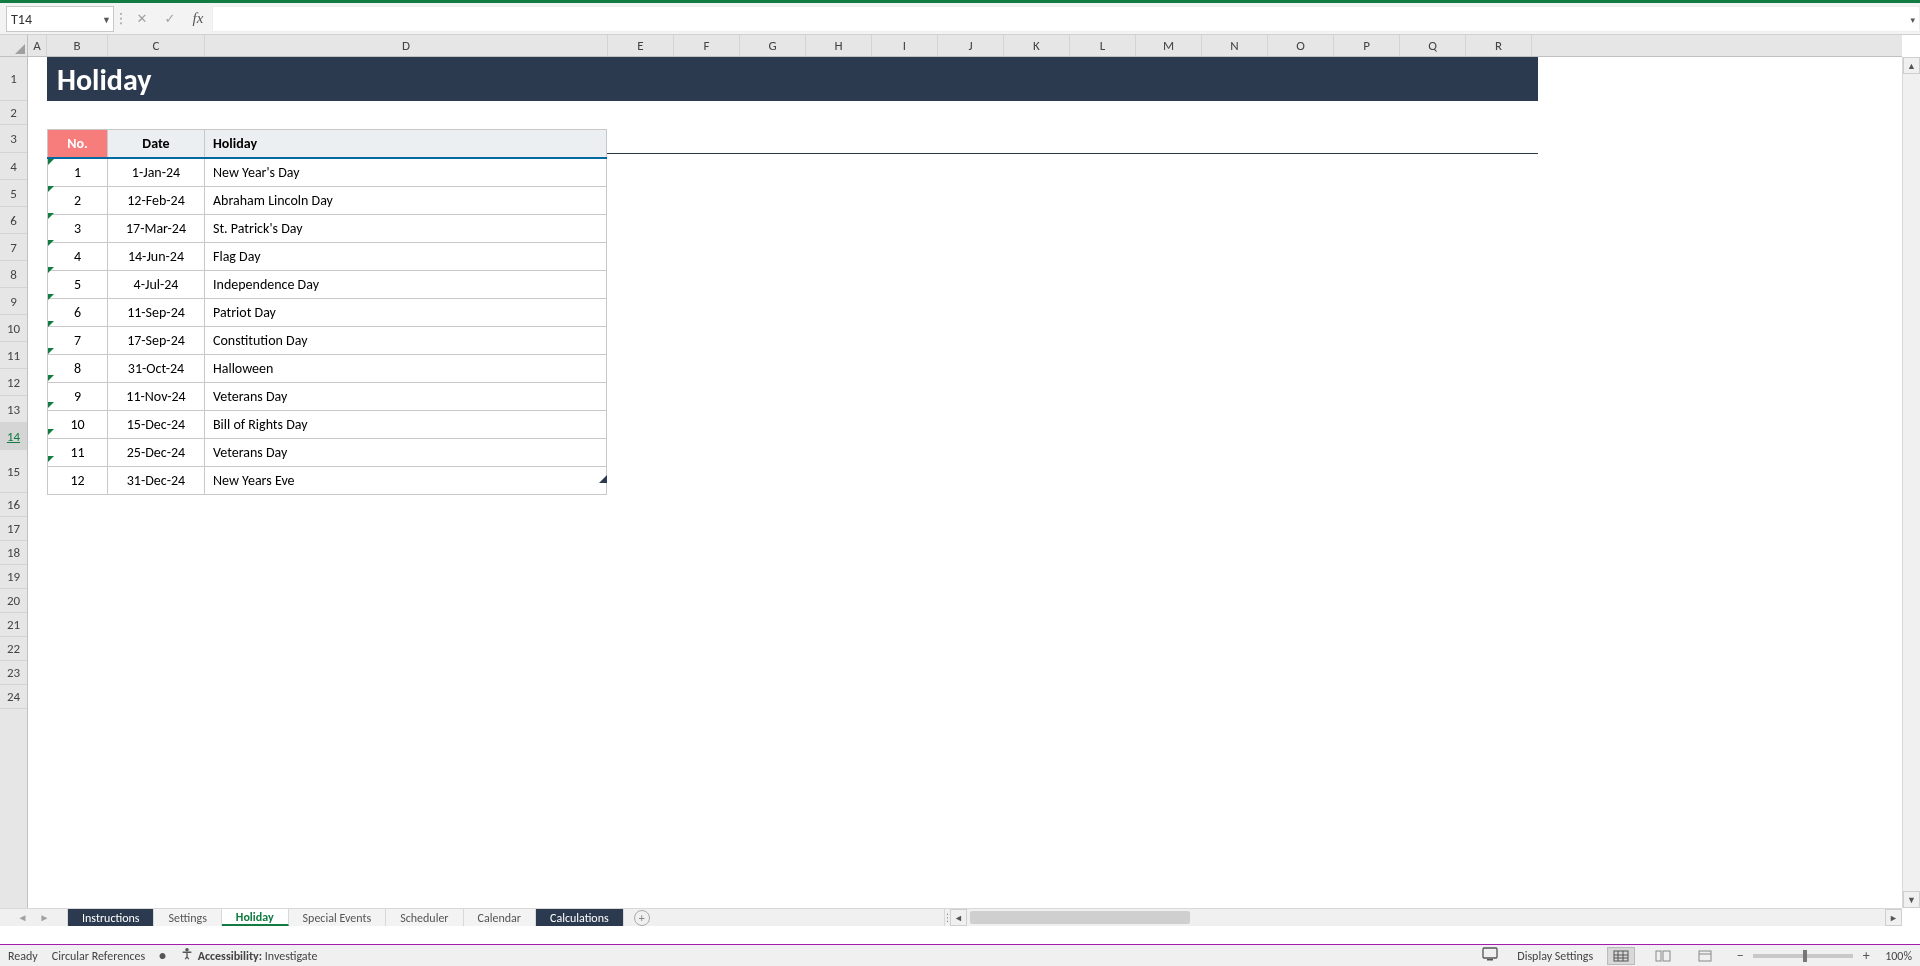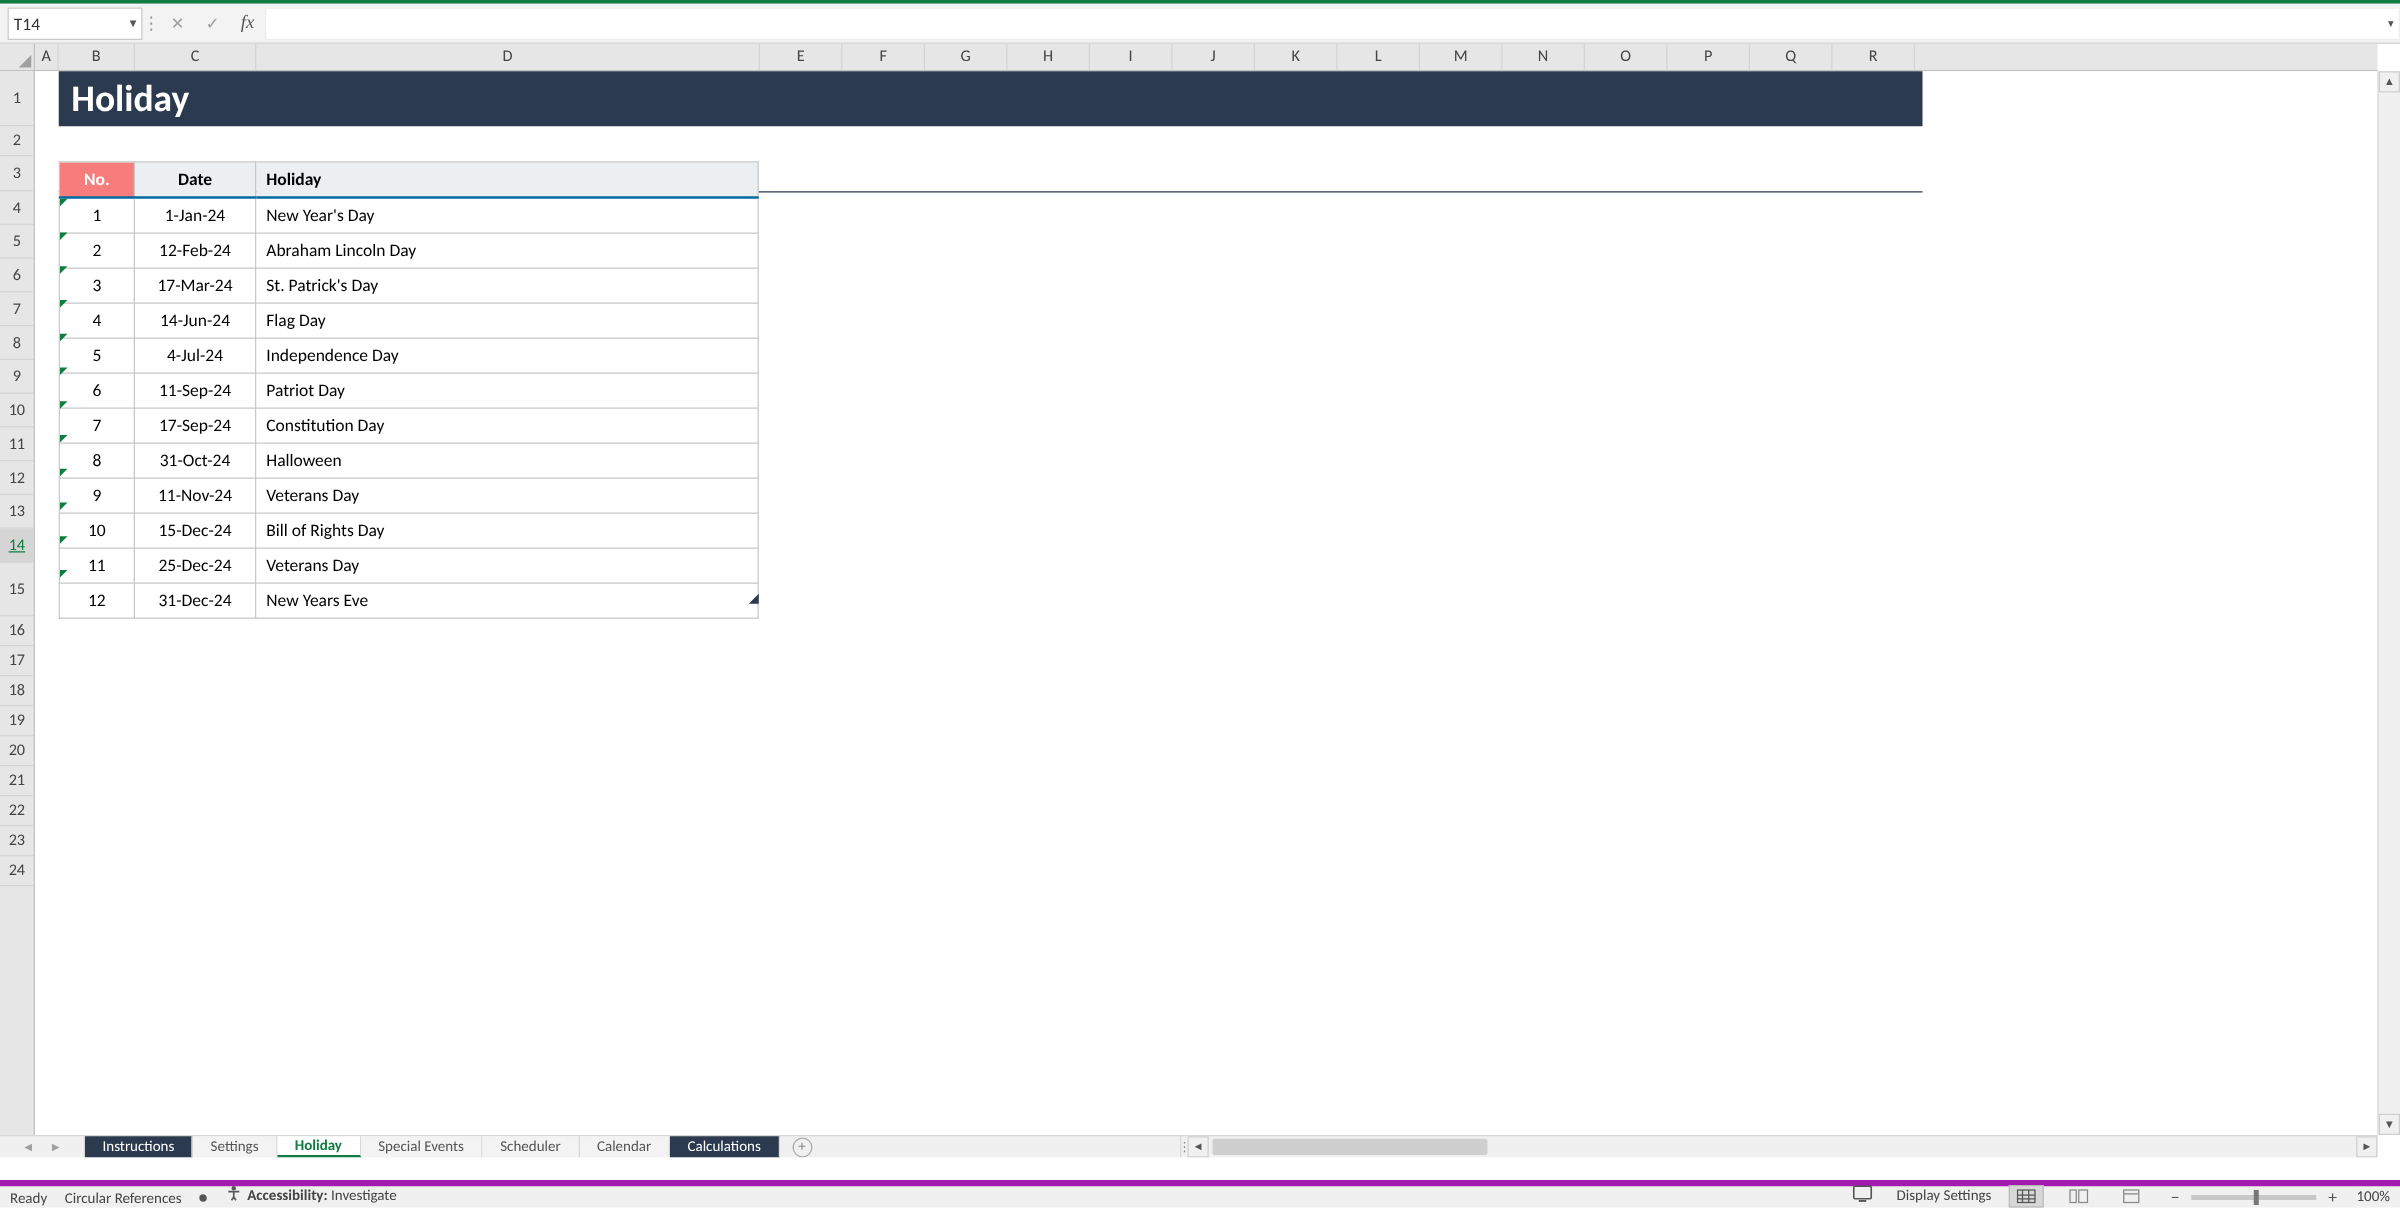--- a/index.html
+++ b/index.html
@@ -347,23 +347,23 @@
       display:flex;align-items:center;justify-content:center;
       font-size:12px;
       line-height:1;
     }
 
     .statusbar{
       position:absolute;
       left:0;right:0;bottom:0;
       height:22px;
       background:#f0f0f0;
-      border-top:5px solid #a21caf;
+      border-top:1px solid #a21caf;
       display:flex;
-      align-items:flex-end;
+      align-items:center;
       font-size:12px;
       color:#444;
       padding:0 8px;
       gap:14px;
     }
     .statusbar .spacer{flex:1;}
     .status-icon{font-size:13px;color:#555;}
     .view-btn{
       width:28px;height:18px;
       display:flex;align-items:center;justify-content:center;

